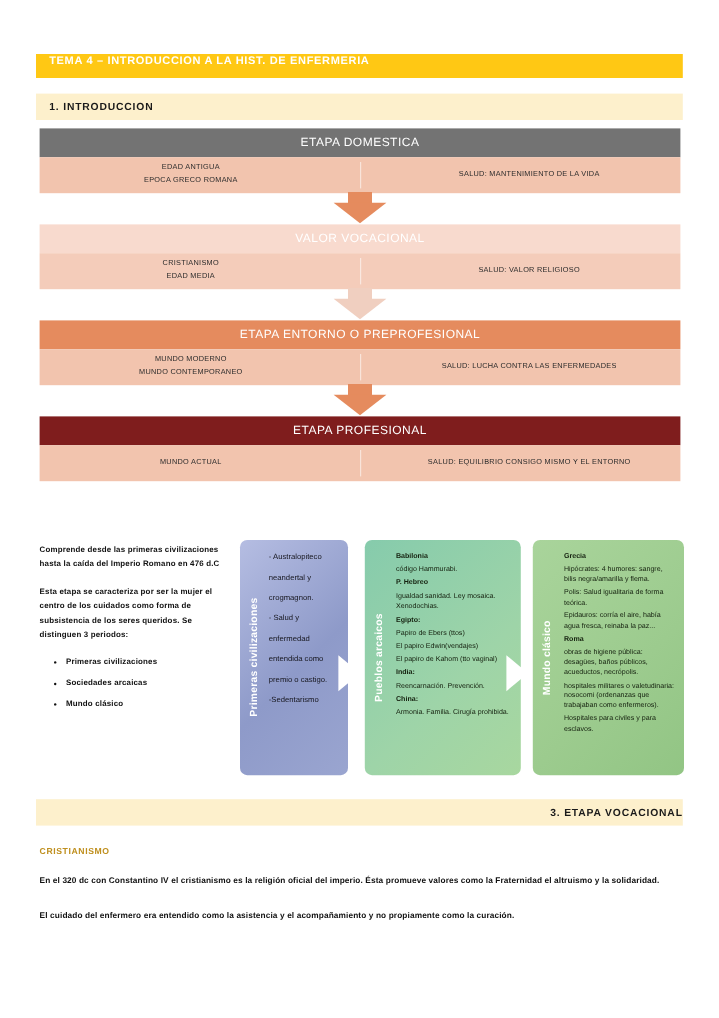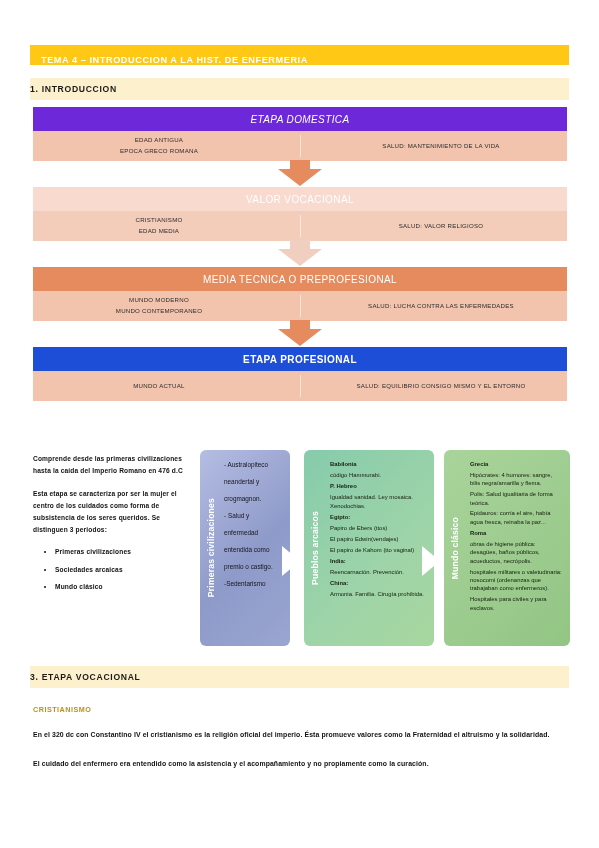--- a/index.html
+++ b/index.html
@@ -9,39 +9,39 @@
     font-family:"Liberation Sans", sans-serif;
     color:#1a1a1a;
     overflow:hidden;
   }
   .page{position:relative;width:599px;height:848px;}
 
   
   .title-bar{
     position:absolute;left:30px;top:45px;width:539px;height:20px;
     background:#FFC814;
-    display:flex;align-items:flex-end;
+    display:flex;align-items:flex-start;
   }
   .title-bar span{
     color:#ffffff;font-size:9.2px;font-weight:bold;letter-spacing:.55px;
     padding-left:11px;white-space:nowrap;
   }
 
   
   .section-band{
     position:absolute;left:30px;width:539px;height:22px;
     background:#FDF0CC;display:flex;align-items:center;
   }
   .section-band span{
     color:#1a1a1a;font-size:8.6px;font-weight:bold;letter-spacing:.7px;
-    white-space:nowrap;
+    padding-left:11px;white-space:nowrap;
   }
   #band-intro{top:78px;}
   #band-domestica{top:421px;}
-  #band-vocacional{top:666px;}
+  #band-vocacional{top:666px;justify-content:flex-end;}
 
   
   .flow{position:absolute;left:33px;top:107px;width:534px;}
   .stage{position:relative;width:534px;margin-bottom:0;}
   .stage-head{
     height:24px;display:flex;align-items:center;justify-content:center;
     color:#ffffff;font-size:10px;letter-spacing:.4px;
   }
   .stage-body{
     height:30px;display:flex;align-items:center;position:relative;
@@ -132,21 +132,21 @@
   <div class="title-bar">
     <span>TEMA 4 – INTRODUCCION A LA HIST. DE ENFERMERIA</span>
   </div>
 
   <div class="section-band" id="band-intro">
     <span>1. INTRODUCCION</span>
   </div>
 
   <div class="flow" id="flow">
       <div class="stage">
-        <div class="stage-head" style="background: #6d28d9; color: rgb(255, 255, 255); font-style: italic;">ETAPA DOMESTICA</div>
+        <div class="stage-head" style="background: #737373; color: rgb(255, 255, 255);">ETAPA DOMESTICA</div>
         <div class="stage-body" style="background: rgb(242, 196, 174);">
           <div class="cell left">
             <div>
               <div>EDAD ANTIGUA</div>
               <div>EPOCA GRECO ROMANA</div>
             </div>
           </div>
           <div class="divider"></div>
           <div class="cell">SALUD: MANTENIMIENTO DE LA VIDA</div>
         </div>
@@ -170,40 +170,40 @@
           <div class="cell">SALUD: VALOR RELIGIOSO</div>
         </div>
       </div>
       <div class="arrow-gap">
         <div class="arrow" style="color: rgb(240, 207, 192);">
           <div class="shaft"></div>
           <div class="head"></div>
         </div>
       </div>
       <div class="stage">
-        <div class="stage-head" style="background: rgb(229, 139, 94); color: rgb(255, 255, 255);">MEDIA TECNICA O PREPROFESIONAL</div>
+        <div class="stage-head" style="background: rgb(229, 139, 94); color: rgb(255, 255, 255);">ETAPA ENTORNO O PREPROFESIONAL</div>
         <div class="stage-body" style="background: rgb(242, 196, 174);">
           <div class="cell left">
             <div>
               <div>MUNDO MODERNO</div>
               <div>MUNDO CONTEMPORANEO</div>
             </div>
           </div>
           <div class="divider"></div>
           <div class="cell">SALUD: LUCHA CONTRA LAS ENFERMEDADES</div>
         </div>
       </div>
       <div class="arrow-gap">
         <div class="arrow" style="color: rgb(229, 139, 94);">
           <div class="shaft"></div>
           <div class="head"></div>
         </div>
       </div>
       <div class="stage">
-        <div class="stage-head" style="background: #1d4ed8; color: rgb(255, 255, 255); font-weight: bold;">ETAPA PROFESIONAL</div>
+        <div class="stage-head" style="background: #7f1d1d; color: rgb(255, 255, 255);">ETAPA PROFESIONAL</div>
         <div class="stage-body" style="background: rgb(242, 196, 174);">
           <div class="cell left">
             <div>
               <div>MUNDO ACTUAL</div>
               <div></div>
             </div>
           </div>
           <div class="divider"></div>
           <div class="cell">SALUD: EQUILIBRIO CONSIGO MISMO Y EL ENTORNO</div>
         </div>

